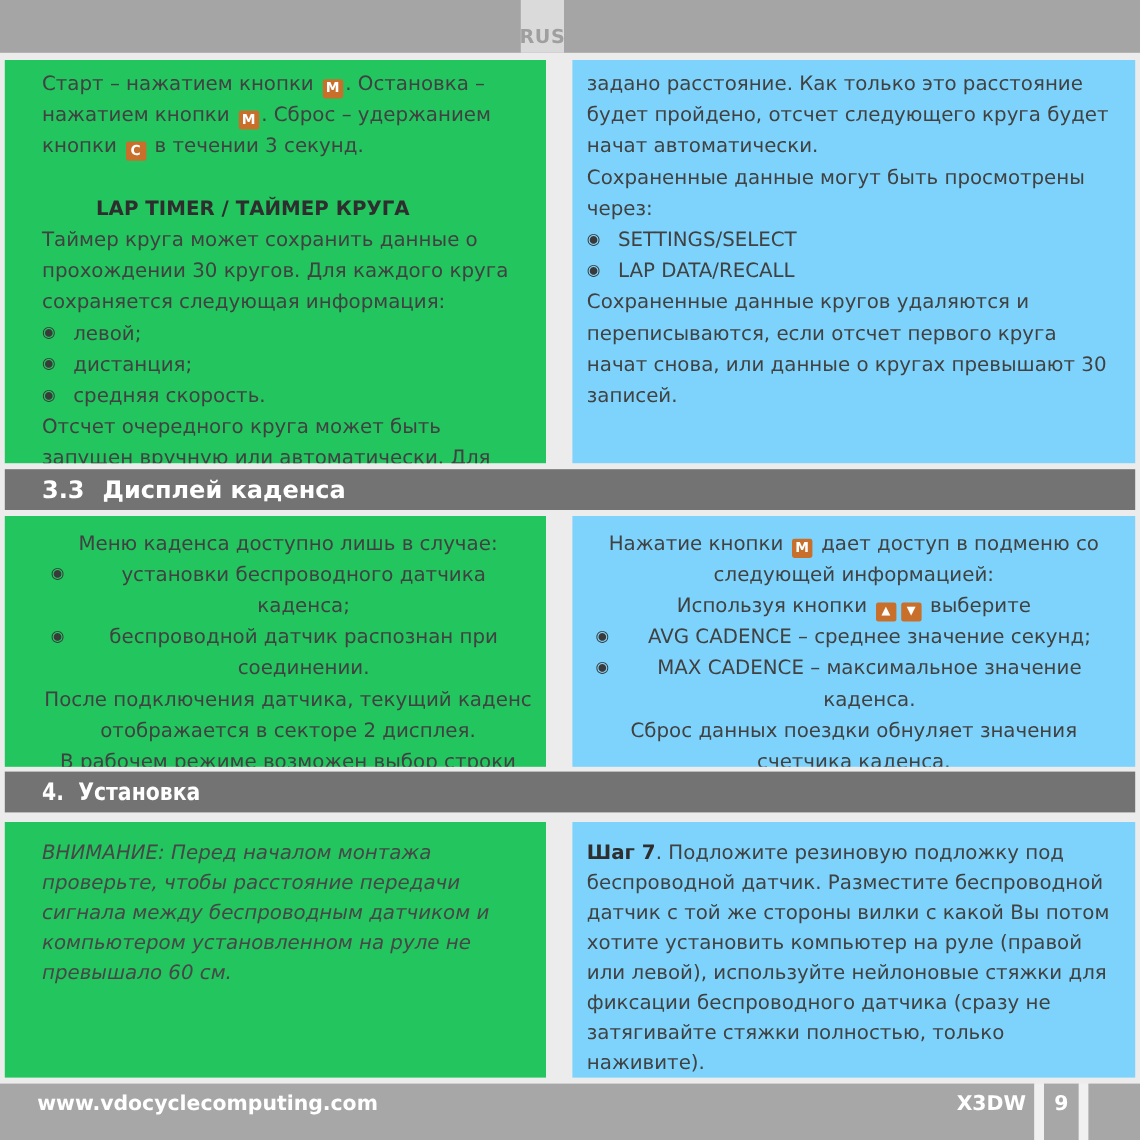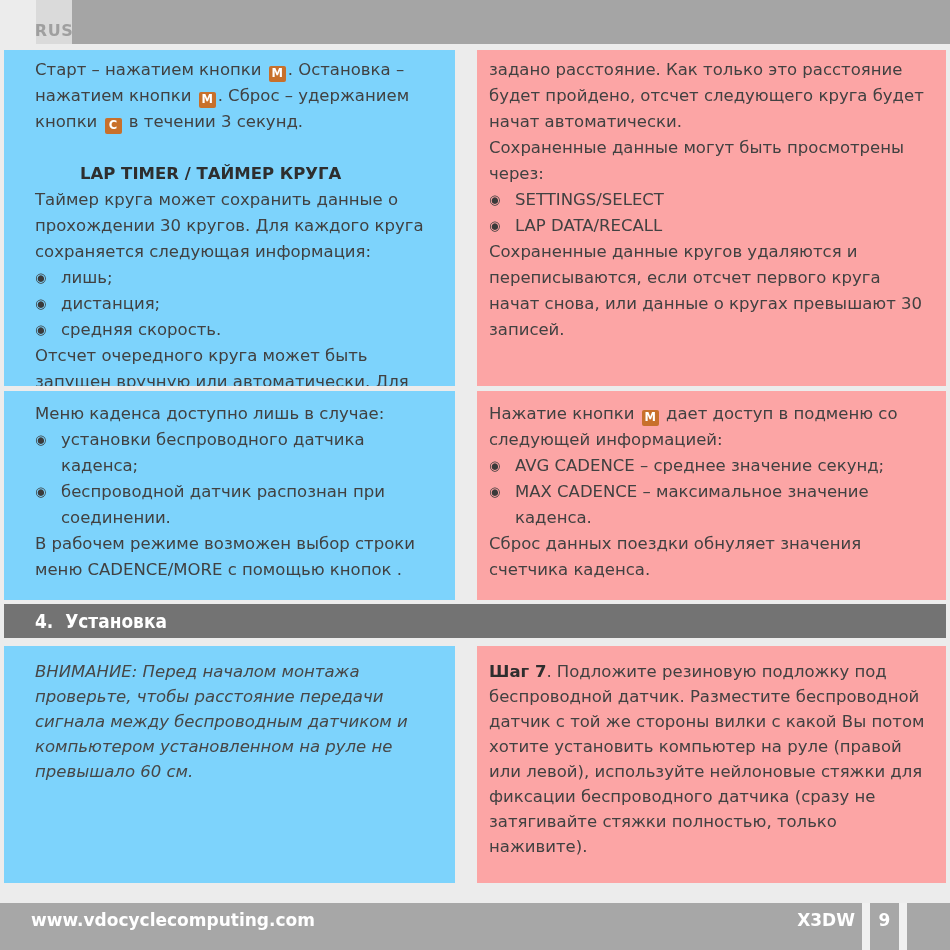--- a/index.html
+++ b/index.html
@@ -8,41 +8,41 @@
     font-family: "DejaVu Sans", "Liberation Sans", sans-serif;
     background: #ececec;
     color: #414141;
   }
   .page { width: 950px; height: 950px; display: flex; flex-direction: column; }
 
   
   .topbar {
     height: 44px; flex: 0 0 44px;
     background: #a5a5a5;
-    display: flex; justify-content: flex-start; margin-left: 36px;
+    display: flex; justify-content: center;
   }
   .lang-box {
     width: 36px; margin-right: 46px;
     background: #dadada;
     display: flex; align-items: flex-end; justify-content: center;
     padding-bottom: 4px;
     color: #9f9f9f; font-weight: bold; font-size: 16px; letter-spacing: .5px;
   }
 
   
   .main { flex: 1; padding: 6px 4px 0 4px; display: flex; flex-direction: column; }
   .cols { display: flex; }
-  .col { background: #7dd3fc; overflow: hidden; }
+  .col { background: #22c55e; overflow: hidden; }
   .col-left  { width: 451px; flex: 0 0 451px; padding: 7px 10px 0 31px; }
   .col-gap   { width: 22px; flex: 0 0 22px; }
-  .col-right { flex: 1; background: #fca5a5; padding: 7px 12px 0 12px; }
+  .col-right { flex: 1; background: #7dd3fc; padding: 7px 12px 0 12px; }
 
   .row1 { height: 336px; flex: 0 0 336px; margin-bottom: 5px; }
-  .row2 { height: 209px; flex: 0 0 209px; margin-bottom: 4px; }
-  .row3 { flex: 1; margin-bottom: 20px; }
+  .row2 { height: 209px; flex: 0 0 209px; margin-bottom: 4px; text-align: center; }
+  .row3 { flex: 1; margin-bottom: 5px; }
   .row2 .col { padding-top: 10px; }
   .row3 .col { padding-top: 13px; }
 
   
   .secbar {
     height: 34px; flex: 0 0 34px;
     background: #737373; color: #ffffff;
     display: flex; align-items: center;
     padding-left: 31px;
     font-weight: bold; font-size: 20px;
@@ -109,21 +109,21 @@
 
   <div class="main">
 
     <div class="cols row1">
       <div class="col col-left">
           <div class="block p">Старт – нажатием кнопки <span class="kbtn">M</span>. Остановка – нажатием кнопки <span class="kbtn">M</span>. Сброс – удержанием кнопки <span class="kbtn">C</span> в течении 3 секунд.</div>
           <div class="block h">LAP TIMER / ТАЙМЕР КРУГА</div>
           <div class="block p">Таймер круга может сохранить данные о прохождении 30 кругов. Для каждого круга сохраняется следующая информация:</div>
           <div class="block bullet">
             <span class="bullet-icon">◉</span>
-            <span class="bullet-text">лишь;</span>
+            <span class="bullet-text">левой;</span>
           </div>
           <div class="block bullet">
             <span class="bullet-icon">◉</span>
             <span class="bullet-text">дистанция;</span>
           </div>
           <div class="block bullet">
             <span class="bullet-icon">◉</span>
             <span class="bullet-text">средняя скорость.</span>
           </div>
           <div class="block p">Отсчет очередного круга может быть запущен вручную или автоматически. Для автоматического начала отсчета должно быть</div>
@@ -137,37 +137,43 @@
             <span class="bullet-text">SETTINGS/SELECT</span>
           </div>
           <div class="block bullet">
             <span class="bullet-icon">◉</span>
             <span class="bullet-text">LAP DATA/RECALL</span>
           </div>
           <div class="block p">Сохраненные данные кругов удаляются и переписываются, если отсчет первого круга начат снова, или данные о кругах превышают 30 записей.</div>
         </div>
     </div>
 
+    <div class="secbar">
+      <span class="sec-num">3.3</span>
+      <span class="sec-title">Дисплей каденса</span>
+    </div>
 
     <div class="cols row2">
       <div class="col col-left">
           <div class="block p">Меню каденса доступно лишь в случае:</div>
           <div class="block bullet">
             <span class="bullet-icon">◉</span>
             <span class="bullet-text">установки беспроводного датчика каденса;</span>
           </div>
           <div class="block bullet">
             <span class="bullet-icon">◉</span>
             <span class="bullet-text">беспроводной датчик распознан при соединении.</span>
           </div>
+          <div class="block p">После подключения датчика, текущий каденс отображается в секторе 2 дисплея.</div>
           <div class="block p">В рабочем режиме возможен выбор строки меню CADENCE/MORE с помощью кнопок  .</div>
         </div>
       <div class="col-gap"></div>
       <div class="col col-right">
           <div class="block p">Нажатие кнопки <span class="kbtn">M</span> дает доступ в подменю со следующей информацией:</div>
+          <div class="block p">Используя кнопки <span class="kbtn arrow">▲</span><span class="kbtn arrow">▼</span> выберите</div>
           <div class="block bullet">
             <span class="bullet-icon">◉</span>
             <span class="bullet-text">AVG CADENCE – среднее значение секунд;</span>
           </div>
           <div class="block bullet">
             <span class="bullet-icon">◉</span>
             <span class="bullet-text">MAX CADENCE – максимальное значение каденса.</span>
           </div>
           <div class="block p">Сброс данных поездки обнуляет значения счетчика каденса.</div>
         </div>

